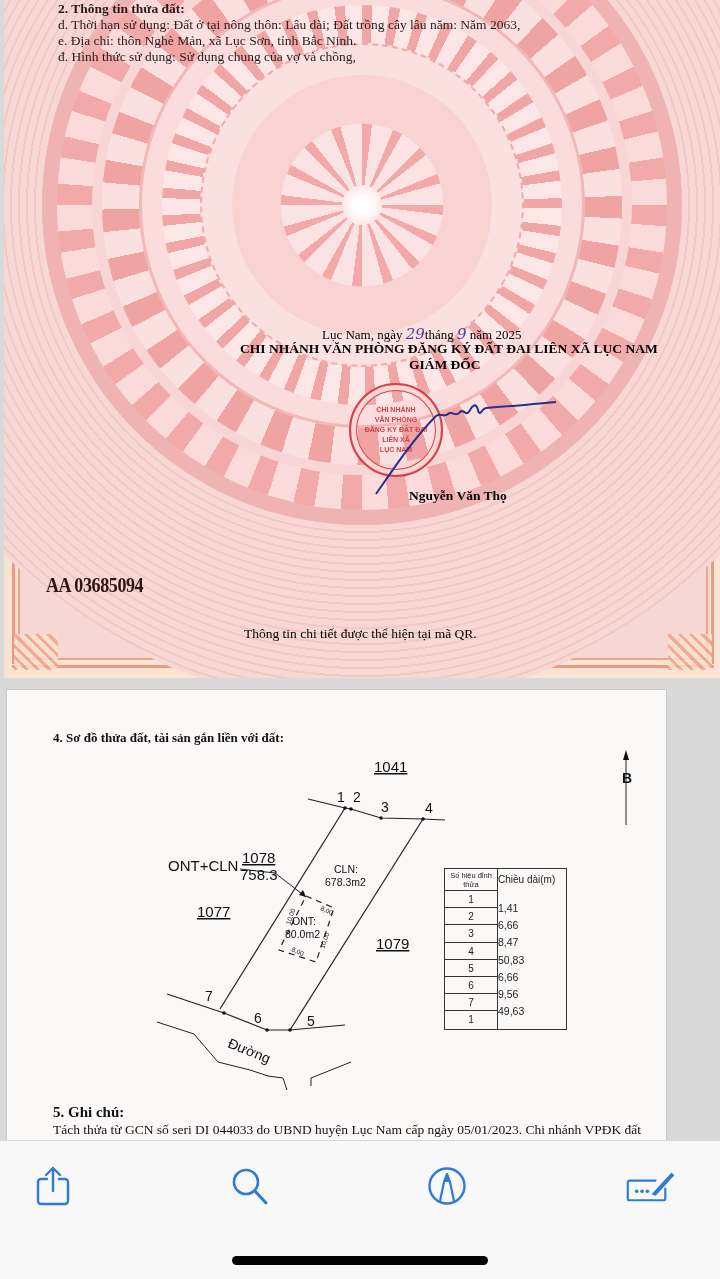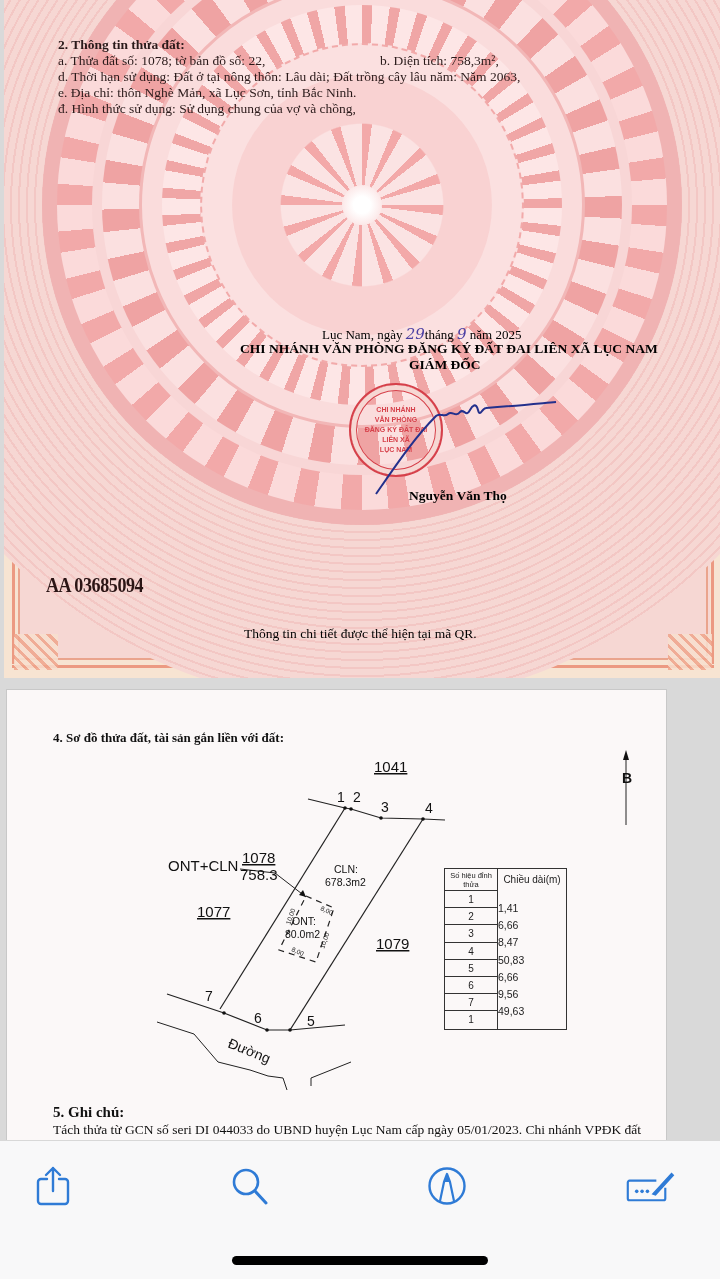--- a/index.html
+++ b/index.html
@@ -21,21 +21,21 @@
   .corner.left { left:10px; }
   .corner.right { right:8px; }
 
   .drum { position:absolute; left:50%; top:205px; transform:translate(-50%,-50%); border-radius:50%; }
   .ring { position:absolute; left:50%; top:50%; transform:translate(-50%,-50%); border-radius:50%; }
   .star { position:absolute; left:50%; top:205px; transform:translate(-50%,-50%); width:190px; height:190px; border-radius:50%;
     background: repeating-conic-gradient(from 0deg, #f3a9a9 0deg 7deg, #fbe3e3 7deg 22.5deg);
     -webkit-mask: radial-gradient(circle, #000 0 60%, transparent 61%); mask: radial-gradient(circle, #000 0 60%, transparent 61%); }
   .star-center { position:absolute; left:50%; top:205px; transform:translate(-50%,-50%); width:40px; height:40px; border-radius:50%; background:radial-gradient(circle,#fff 0 30%, #fbe3e3 80%); }
 
-  .p1-text { position:absolute; left:54px; top:0; font-size:13.5px; color:#2a1a1a; line-height:16px;margin-top:36px; }
+  .p1-text { position:absolute; left:54px; top:0; font-size:13.5px; color:#2a1a1a; line-height:16px; }
   .p1-text .h { font-weight:bold; }
   .p1-line { white-space:nowrap; height:16px; }
   .p1-line .right { position:absolute; left:322px; }
   .date-line { position:absolute; top:325px; left:318px; font-size:13px; }
   .date-line .hand { font-family:"DejaVu Serif", serif; font-style:italic; color:#4b3fa3; font-size:15px; }
   .office { position:absolute; top:341px; left:236px; font-size:13.5px; font-weight:bold; white-space:nowrap; }
   .director { position:absolute; top:357px; left:405px; font-size:13.5px; font-weight:bold; }
   .stamp { position:absolute; left:345px; top:383px; width:90px; height:90px; border-radius:50%; border:2px solid #d6404a; box-shadow: inset 0 0 0 5px rgba(246,215,211,1), inset 0 0 0 6px #d6404a; color:#d6404a; font-family:"Liberation Sans", sans-serif; font-size:7px; font-weight:bold; text-align:center; }
   .stamp .inner { position:absolute; left:0; right:0; top:20px; line-height:10px; }
   .signature { position:absolute; left:370px; top:398px; }
@@ -46,21 +46,21 @@
   
   .page2 { position:absolute; left:7px; top:690px; width:659px; height:460px; background:#fbf8f8; box-shadow:0 0 0 1px #c8c8c8; overflow:hidden; }
   .sec4 { position:absolute; left:46px; top:40px; font-size:13px; font-weight:bold; color:#111; }
   .sec5 { position:absolute; left:46px; top:414px; font-size:15px; font-weight:bold; color:#111; }
   .note { position:absolute; left:46px; top:432px; font-size:13.5px; color:#111; white-space:nowrap; }
   .diagram { position:absolute; left:0; top:0; }
   .dlabel { font-family:"Liberation Sans", sans-serif; fill:#111; }
   .ltable { position:absolute; left:444px; top:868px; width:121px; height:160px; border:1px solid #333; font-family:"Liberation Sans", sans-serif; color:#222; background:#fbf8f8; }
   .ltable .col1 { position:absolute; left:0; top:0; width:52px; bottom:0; border-right:1px solid #333; }
   .ltable .hdr1 { height:22px; border-bottom:1px solid #333; font-size:7.5px; text-align:center; line-height:9px; padding-top:2px; box-sizing:border-box; }
-  .ltable .hdr2 { position:absolute; left:53px; top:0; right:0; height:22px; font-size:10px; text-align:center; line-height:22px; }
+  .ltable .hdr2 { position:absolute; left:53px; top:0; right:0; height:22px; font-size:10px; text-align:left; line-height:22px; }
   .ltable .idx { height:17.2px; border-bottom:1px solid #333; font-size:10px; text-align:center; line-height:17px; box-sizing:border-box; }
   .ltable .idx:last-child { border-bottom:none; }
   .ltable .lens { position:absolute; left:53px; right:0; top:31px; }
   .ltable .len { height:17.2px; font-size:10.5px; text-align:left; line-height:17px; }
 
   
   .toolbar { position:absolute; left:0; top:1140px; width:720px; height:139px; background:#f8f8f9; border-top:1px solid #d8d8d8; }
   .tb-btn { position:absolute; top:20px; width:50px; height:50px; display:flex; align-items:center; justify-content:center; }
   .home-ind { position:absolute; left:232px; top:1256px; width:256px; height:9px; background:#000; border-radius:5px; }
 </style>
@@ -87,24 +87,20 @@
     <div class="ring" style="width:440px;height:440px;background:#fadcdc;border:3px solid #f2b7b7;"></div>
     <div class="ring" style="width:400px;height:400px;background:repeating-conic-gradient(#f0a6a6 0deg 3deg,#fde6e6 3deg 8deg);"></div>
     <div class="ring" style="width:320px;height:320px;background:#fbe0e0;border:2px dashed #f2aaaa;"></div>
     <div class="ring" style="width:260px;height:260px;background:#f9d2d2;"></div>
   </div>
   <div class="star"></div>
   <div class="star-center"></div>
 
   <div class="p1-text">
     <div class="p1-line h" style="margin-top:1px;">2. Thông tin thửa đất:</div>
-    <div class="p1-line">
-      <span>a. Thửa đất số: 1078; tờ bản đồ số: 22,</span>
-      <span class="right">b. Diện tích: 758,3m²,</span>
-    </div>
     <div class="p1-line">d. Thời hạn sử dụng: Đất ở tại nông thôn: Lâu dài; Đất trồng cây lâu năm: Năm 2063,</div>
     <div class="p1-line">e. Địa chỉ: thôn Nghè Mản, xã Lục Sơn, tỉnh Bắc Ninh.</div>
     <div class="p1-line">đ. Hình thức sử dụng: Sử dụng chung của vợ và chồng,</div>
   </div>
 
   <div class="date-line">
     <span>Lục Nam, ngày </span><span class="hand">29</span><span>tháng </span><span class="hand">9</span><span> năm 2025</span>
   </div>
   <div class="office">CHI NHÁNH VĂN PHÒNG ĐĂNG KÝ ĐẤT ĐAI LIÊN XÃ LỤC NAM</div>
   <div class="director">GIÁM ĐỐC</div>

